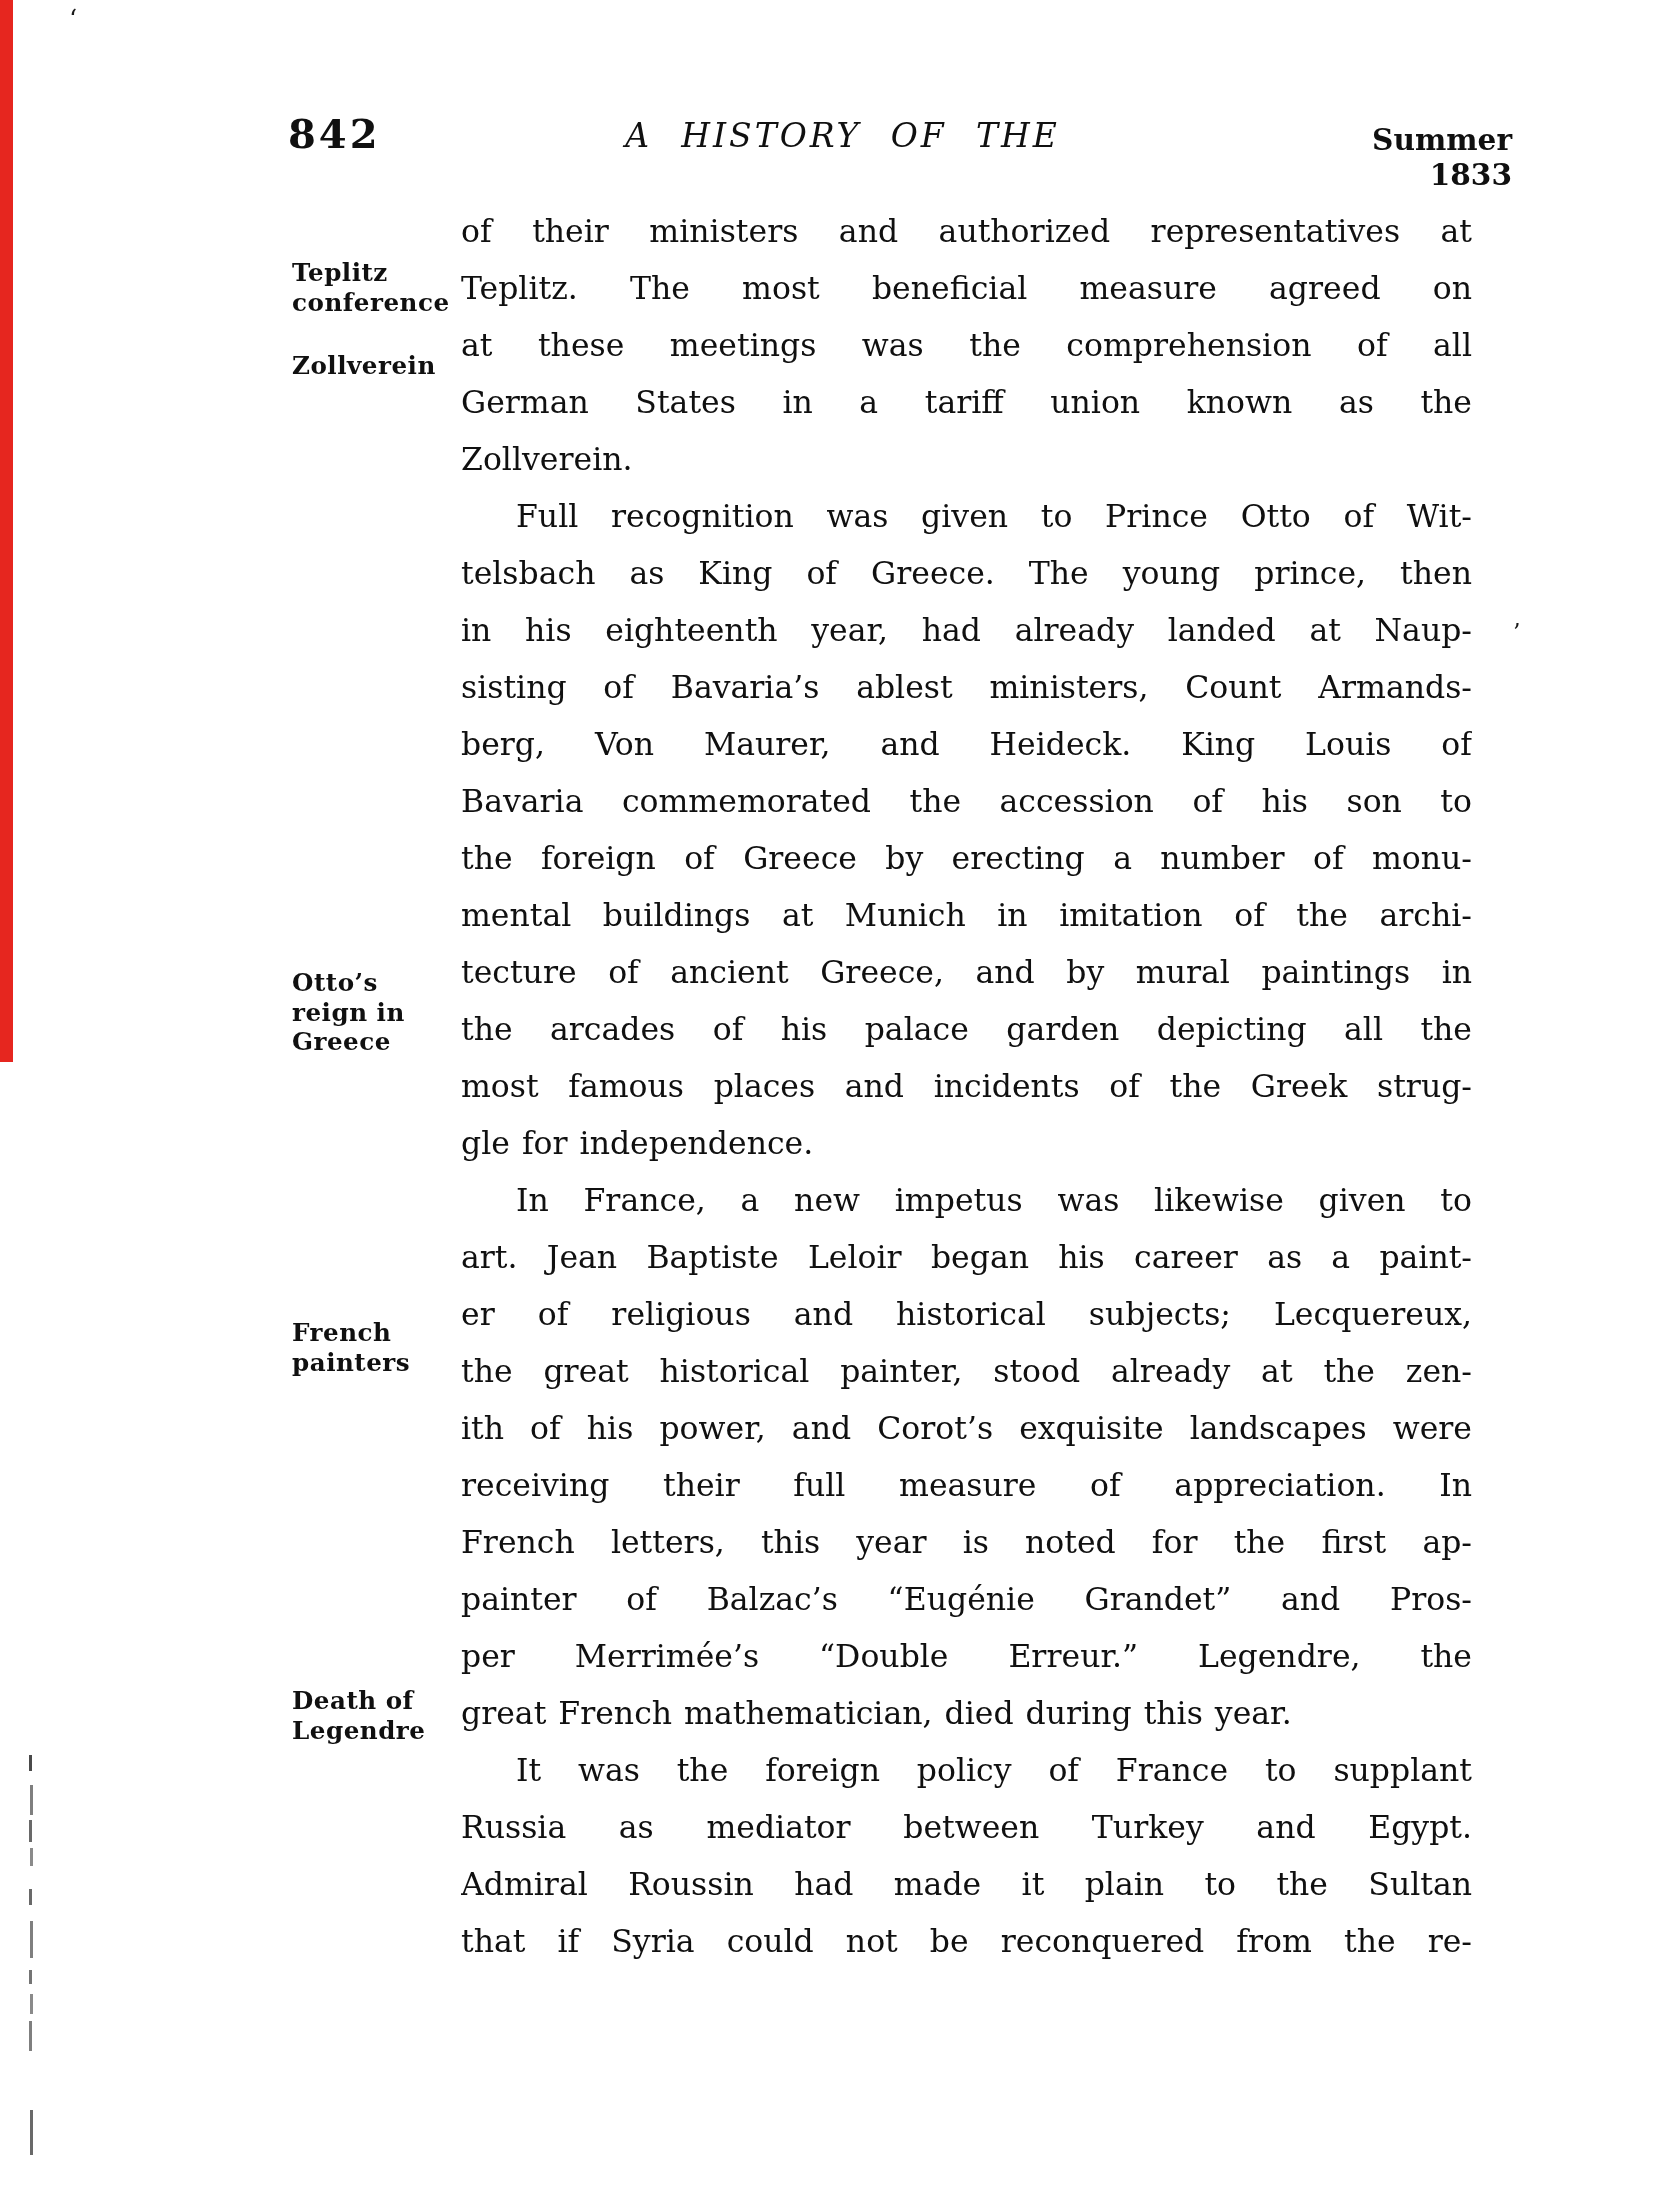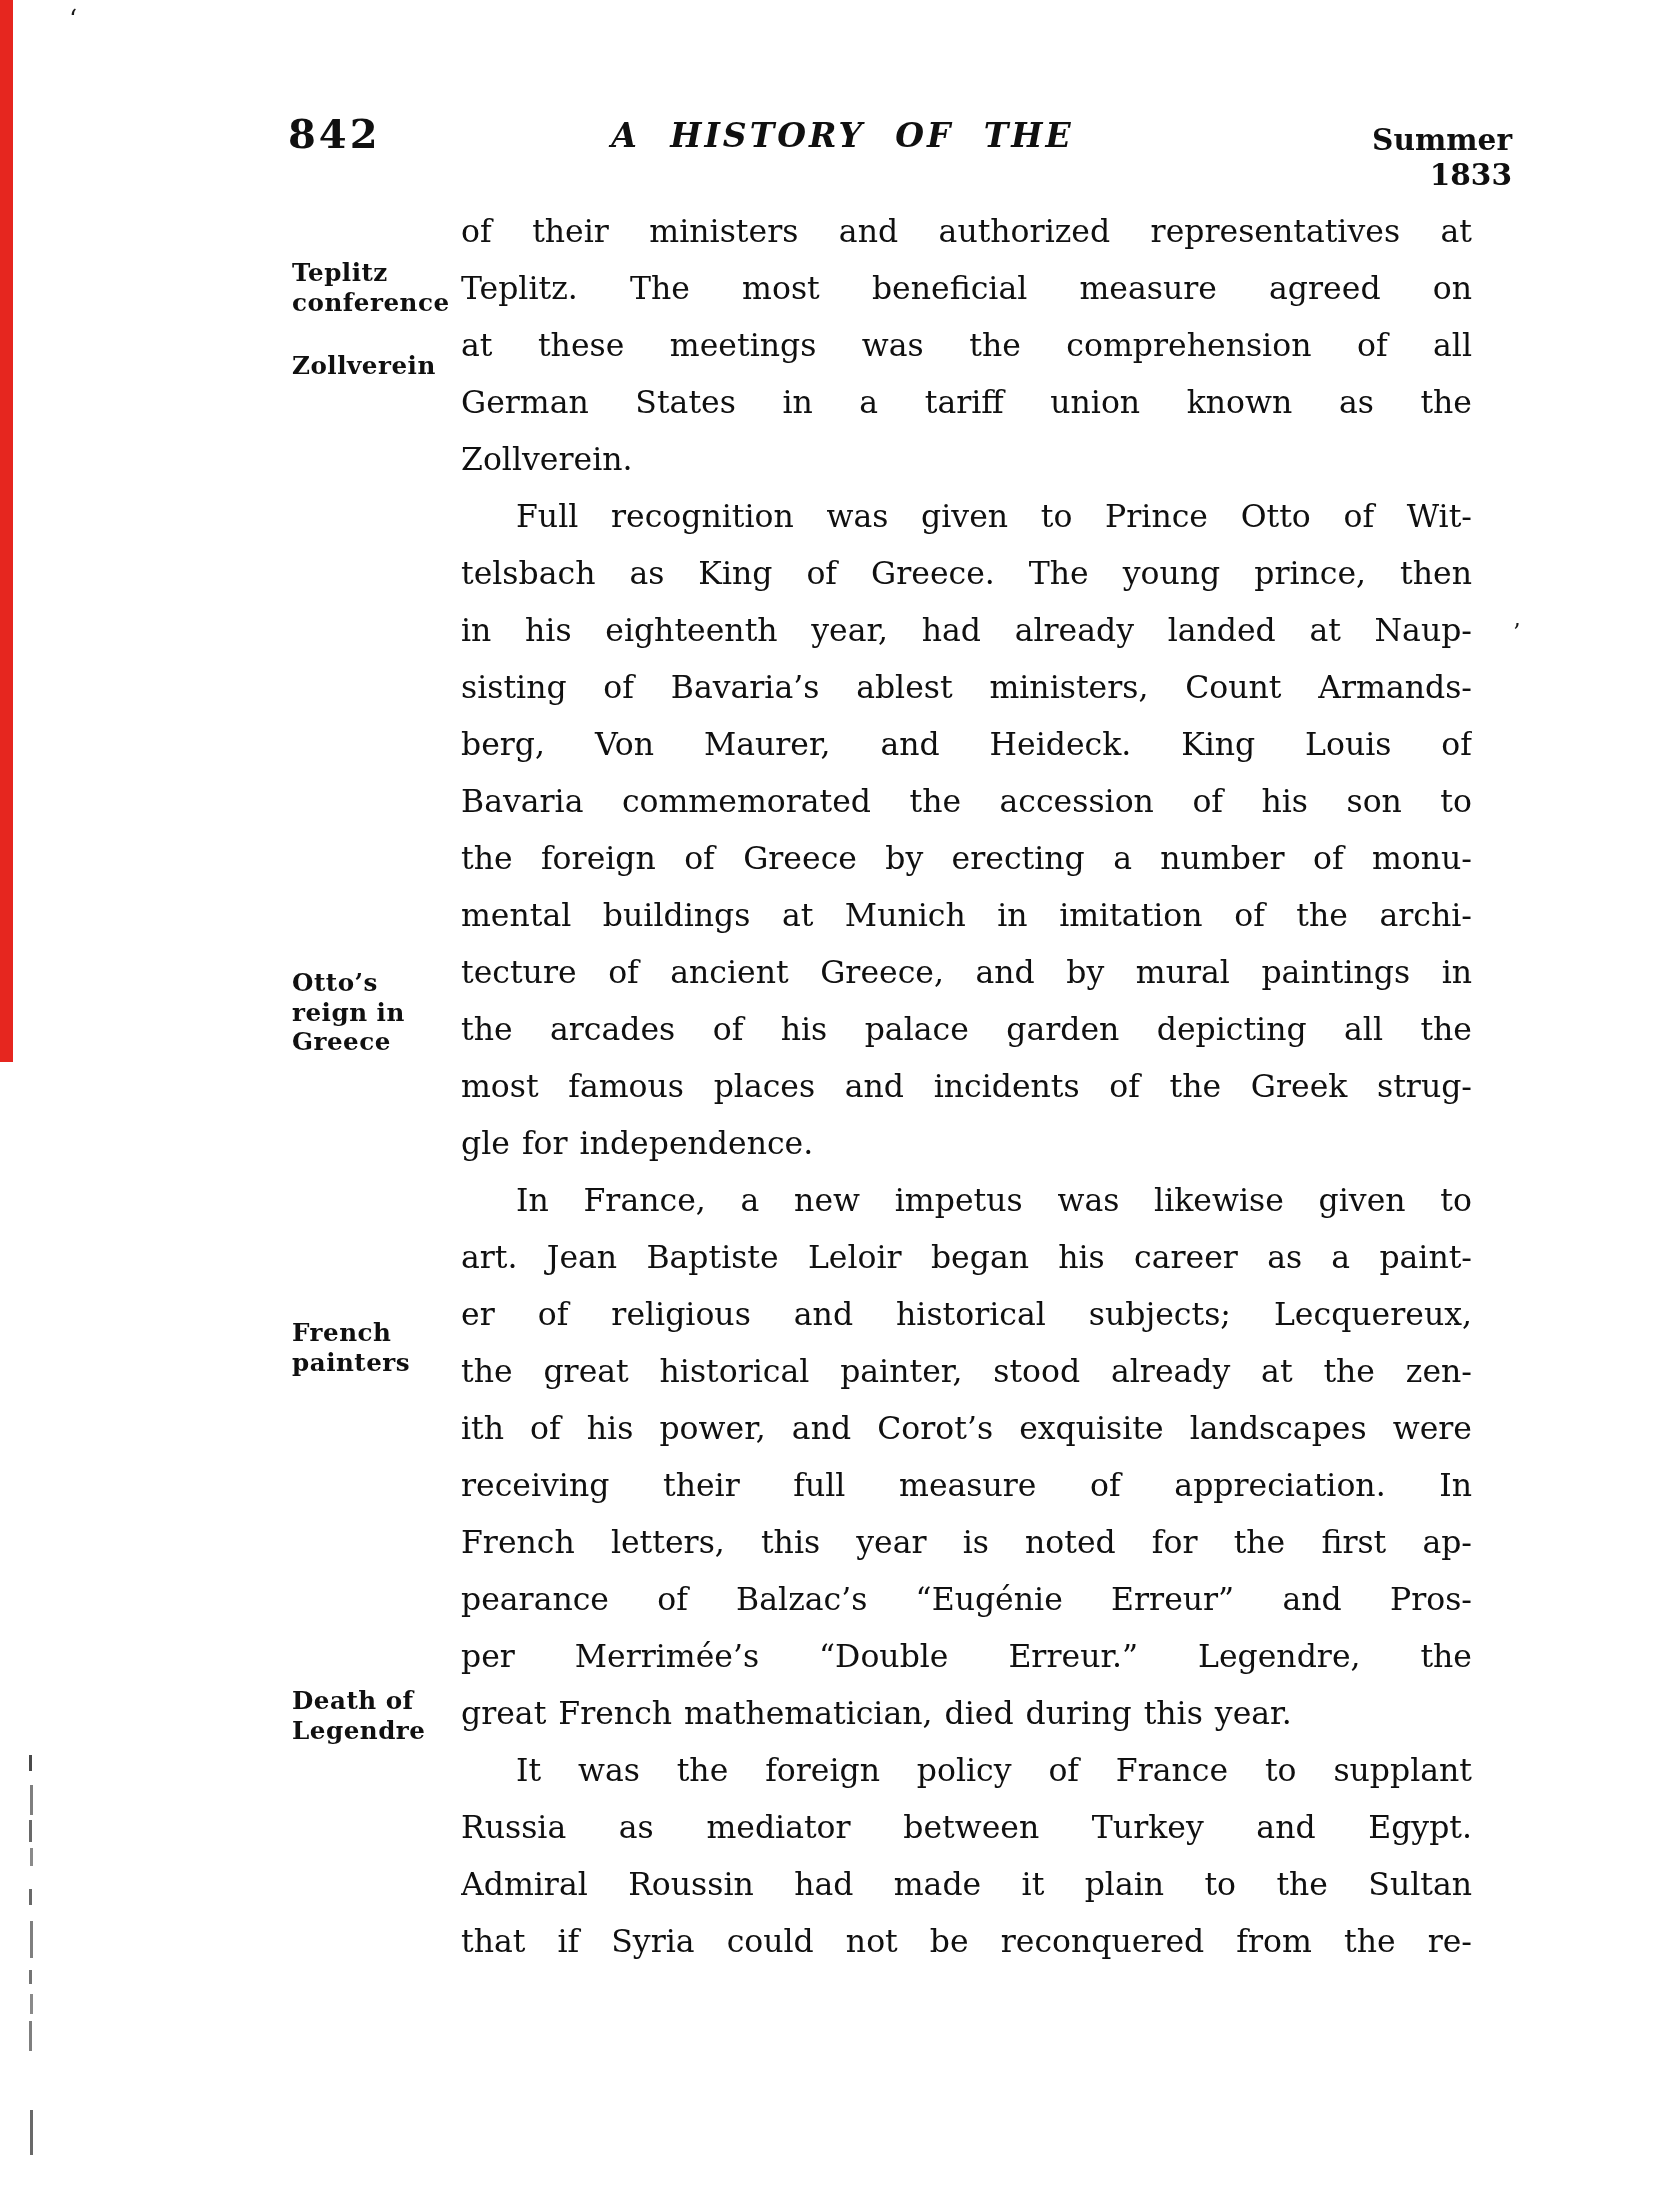--- a/index.html
+++ b/index.html
@@ -21,21 +21,21 @@
   .pagenum {
     position: absolute;
     left: 288px; top: 110px;
     font-size: 40px; font-weight: 700;
     letter-spacing: 3px;
   }
   .running-title {
     position: absolute;
     left: 537px; top: 116px; width: 611px;
     text-align: center;
-    font-style: italic; font-weight: 700;
+    font-style: italic; font-weight: 400;
     font-size: 33px; letter-spacing: 3px; word-spacing: 15.8px;
   }
   .running-date {
     position: absolute;
     left: 1303px; top: 122px; width: 209px;
     text-align: right;
     font-size: 29.6px; font-weight: 700;
   }
   .margin-note {
     position: absolute;
@@ -122,21 +122,21 @@
         <div class="line short">gle for independence.</div>
       </div>
       <div>
         <div class="line indent">In France, a new impetus was likewise given to</div>
         <div class="line">art.  Jean Baptiste Leloir began his career as a paint-</div>
         <div class="line">er of religious and historical subjects; Lecquereux,</div>
         <div class="line">the great historical painter, stood already at the zen-</div>
         <div class="line">ith of his power, and Corot’s exquisite landscapes were</div>
         <div class="line">receiving their full measure of appreciation.  In</div>
         <div class="line">French letters, this year is noted for the first ap-</div>
-        <div class="line">pearance of Balzac’s “Eugénie Erreur” and Pros-</div>
+        <div class="line">painter of Balzac’s “Eugénie Grandet” and Pros-</div>
         <div class="line">per Merrimée’s “Double Erreur.”  Legendre, the</div>
         <div class="line short">great French mathematician, died during this year.</div>
       </div>
       <div>
         <div class="line indent">It was the foreign policy of France to supplant</div>
         <div class="line">Russia as mediator between Turkey and Egypt.</div>
         <div class="line">Admiral Roussin had made it plain to the Sultan</div>
         <div class="line">that if Syria could not be reconquered from the re-</div>
       </div>
     </div>

